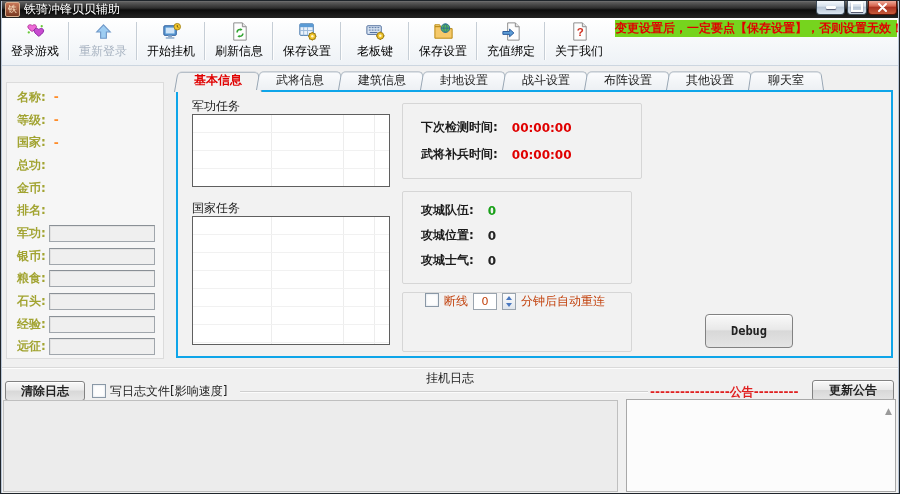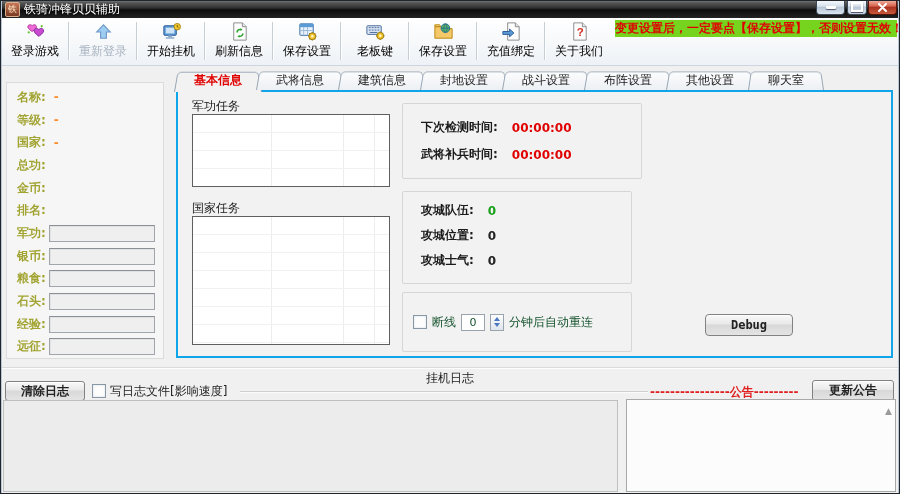--- a/index.html
+++ b/index.html
@@ -39,23 +39,23 @@
   
   .tabpanel{position:absolute;left:176px;top:90px;width:717px;height:268px;background:#f2f2f2;border:2px solid #0ea5e9;box-sizing:border-box;z-index:2;}
   .plabel{position:absolute;font-size:12px;color:#1a1a1a;}
   .listbox{position:absolute;background:#fff;border:1px solid #5f5f5f;background-image:repeating-linear-gradient(180deg,transparent 0 17px,#f1f1f1 17px 18px),linear-gradient(#ededed,#ededed),linear-gradient(#ededed,#ededed),linear-gradient(#ededed,#ededed);background-size:100% 100%,1px 100%,1px 100%,1px 100%;background-position:0 0,40% 0,77% 0,93% 0;background-repeat:repeat,no-repeat,no-repeat,no-repeat;cursor:default;}
   .groupbox{position:absolute;border:1px solid #d6d6d6;border-radius:2px;box-sizing:border-box;}
   .grow{display:flex;align-items:center;font-size:12px;}
   .glabel{font-weight:bold;color:#1a1a1a;white-space:nowrap;}
   .gvalue{font-weight:bold;margin-left:14px;}
   .red{color:#e00000;} .green{color:#18a018;} .black{color:#222;}
   .button{background:linear-gradient(#f9f9f9,#e9e9e9 45%,#d8d8d8 50%,#e4e4e4);border:1px solid #828282;border-radius:3px;display:flex;align-items:center;justify-content:center;font-size:12px;font-weight:bold;color:#222;cursor:pointer;box-sizing:border-box;box-shadow:inset 0 1px 0 #fff;}
-  .debug-btn{position:absolute;left:527px;top:222px;width:88px;height:22px;border-radius:4px;font-family:"DejaVu Sans Mono","Liberation Mono",monospace;}
-  
-  .reconnect{position:absolute;left:10px;top:0;height:100%;display:flex;align-items:center;gap:5px;font-size:12px;color:#14532d;}
+  .debug-btn{position:absolute;left:527px;top:222px;width:88px;height:34px;border-radius:4px;font-family:"DejaVu Sans Mono","Liberation Mono",monospace;}
+  
+  .reconnect{position:absolute;left:22px;top:0;height:100%;display:flex;align-items:flex-start;gap:5px;font-size:12px;color:#c2410c;}
   .cb{width:12px;height:12px;background:#fdfdfd;border:1px solid #8a98a6;box-shadow:inset 0 0 2px #cdd8e2;cursor:pointer;flex:none;}
   .spinval{width:22px;height:15px;background:#fff;border:1px solid #9aa4ae;font-size:11px;line-height:15px;text-align:center;}
   .spin{width:14px;height:17px;border:1px solid #9aa4ae;background:linear-gradient(#fdfdfd,#dfe5ec);display:flex;flex-direction:column;align-items:center;justify-content:space-evenly;cursor:pointer;box-sizing:border-box;}
   .arr-up{width:0;height:0;border-left:3px solid transparent;border-right:3px solid transparent;border-bottom:4px solid #4a78c0;}
   .arr-dn{width:0;height:0;border-left:3px solid transparent;border-right:3px solid transparent;border-top:4px solid #4a78c0;}
   
   .hdiv{position:absolute;left:0;top:367px;width:100%;border-top:1px solid #dadada;border-bottom:1px solid #fdfdfd;}
   .log-title{position:absolute;left:0;top:370px;width:100%;text-align:center;font-size:12px;color:#222;}
   .clear-btn{position:absolute;left:5px;top:381px;width:80px;height:20px;}
   .write-row{position:absolute;left:92px;top:383px;height:16px;display:flex;align-items:center;gap:4px;font-size:12px;color:#222;}

